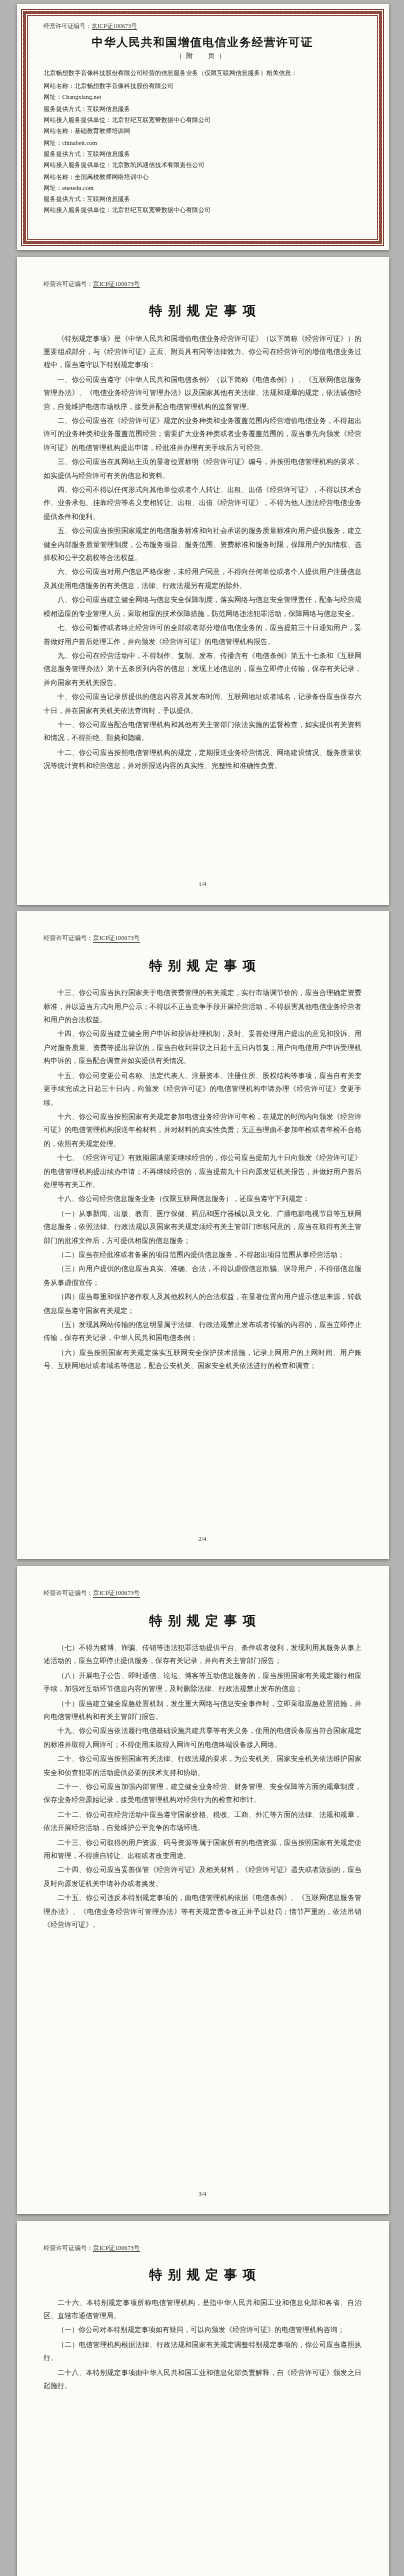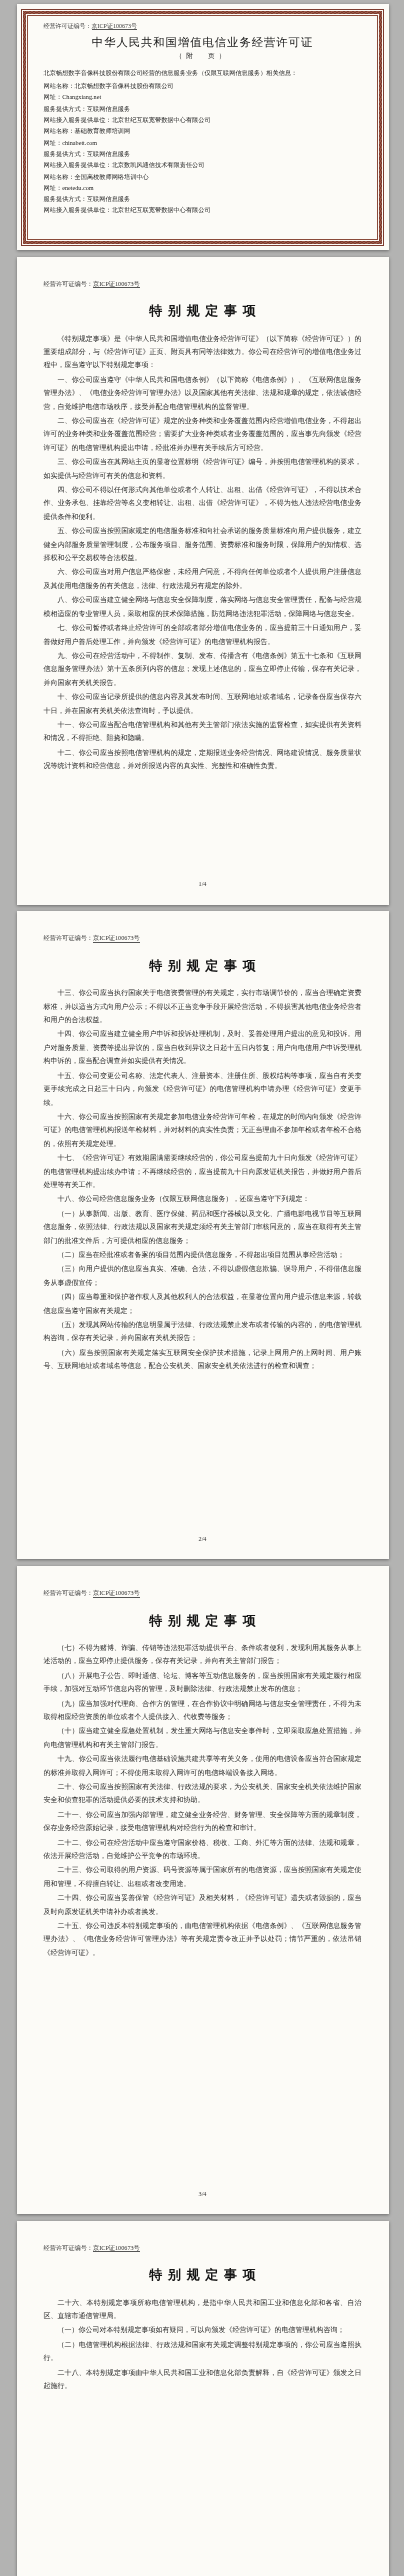--- a/index.html
+++ b/index.html
@@ -46,21 +46,21 @@
     overflow: hidden;
   }
   .cert-no {
     font-size: 6px;
     color: #3c3c3c;
     margin: 0 0 4.1px;
   }
   .cert-no .num { border-bottom: 0.5px solid #555; padding-bottom: 0.5px; }
   .cert-title {
     font-size: 11.3px;
-    font-weight: normal;
+    font-weight: bold;
     color: #141414;
     text-align: center;
     letter-spacing: 1px;
     margin: 1px 0 2.1px;
   }
   .cert-sub {
     font-size: 6.7px;
     text-align: center;
     letter-spacing: 4.1px;
     color: #222;
@@ -190,34 +190,33 @@
     <p>十三、你公司应当执行国家关于电信资费管理的有关规定，实行市场调节价的，应当合理确定资费标准，并以适当方式向用户公示；不得以不正当竞争手段开展经营活动，不得损害其他电信业务经营者和用户的合法权益。</p>
         <p>十四、你公司应当建立健全用户申诉和投诉处理机制，及时、妥善处理用户提出的意见和投诉。用户对服务质量、资费等提出异议的，应当自收到异议之日起十五日内答复；用户向电信用户申诉受理机构申诉的，应当配合调查并如实提供有关情况。</p>
         <p>十五、你公司变更公司名称、法定代表人、注册资本、注册住所、股权结构等事项，应当自有关变更手续完成之日起三十日内，向颁发《经营许可证》的电信管理机构申请办理《经营许可证》变更手续。</p>
         <p>十六、你公司应当按照国家有关规定参加电信业务经营许可年检，在规定的时间内向颁发《经营许可证》的电信管理机构报送年检材料，并对材料的真实性负责；无正当理由不参加年检或者年检不合格的，依照有关规定处理。</p>
         <p>十七、《经营许可证》有效期届满需要继续经营的，你公司应当提前九十日向颁发《经营许可证》的电信管理机构提出续办申请；不再继续经营的，应当提前九十日向原发证机关报告，并做好用户善后处理等有关工作。</p>
         <p>十八、你公司经营信息服务业务（仅限互联网信息服务），还应当遵守下列规定：</p>
         <p>（一）从事新闻、出版、教育、医疗保健、药品和医疗器械以及文化、广播电影电视节目等互联网信息服务，依照法律、行政法规以及国家有关规定须经有关主管部门审核同意的，应当在取得有关主管部门的批准文件后，方可提供相应的信息服务；</p>
         <p>（二）应当在经批准或者备案的项目范围内提供信息服务，不得超出项目范围从事经营活动；</p>
         <p>（三）向用户提供的信息应当真实、准确、合法，不得以虚假信息欺骗、误导用户，不得借信息服务从事虚假宣传；</p>
         <p>（四）应当尊重和保护著作权人及其他权利人的合法权益，在显著位置向用户提示信息来源，转载信息应当遵守国家有关规定；</p>
-        <p>（五）发现其网站传输的信息明显属于法律、行政法规禁止发布或者传输的内容的，的电信管理机构咨询，保存有关记录，并向国家有关机关报告；</p>
+        <p>（五）发现其网站传输的信息明显属于法律、行政法规禁止发布或者传输的内容的，应当立即停止传输，保存有关记录，中华人民共和国电信条例；</p>
         <p>（六）应当按照国家有关规定落实互联网安全保护技术措施，记录上网用户的上网时间、用户账号、互联网地址或者域名等信息，配合公安机关、国家安全机关依法进行的检查和调查；</p>
       </div>
     <div class="prov-footer">2/4</div>
   </div>
 
   <div class="sheet prov">
     <p class="prov-header"><span>经营许可证编号：</span><span class="num">京ICP证100673号</span></p>
     <h2 class="prov-title">特别规定事项</h2>
     <div class="prov-body">
 
     <p>（七）不得为赌博、诈骗、传销等违法犯罪活动提供平台、条件或者便利，发现利用其服务从事上述活动的，应当立即停止提供服务，保存有关记录，并向有关主管部门报告；</p>
         <p>（八）开展电子公告、即时通信、论坛、博客等互动信息服务的，应当按照国家有关规定履行相应手续，加强对互动环节信息内容的管理，及时删除法律、行政法规禁止发布的信息；</p>
-        <p>（九）应当加强对代理商、合作方的管理，在合作协议中明确网络与信息安全管理责任，不得为未取得相应经营资质的单位或者个人提供接入、代收费等服务；</p>
         <p>（十）应当建立健全应急处置机制，发生重大网络与信息安全事件时，立即采取应急处置措施，并向电信管理机构和有关主管部门报告。</p>
         <p>十九、你公司应当依法履行电信基础设施共建共享等有关义务，使用的电信设备应当符合国家规定的标准并取得入网许可；不得使用未取得入网许可的电信终端设备接入网络。</p>
         <p>二十、你公司应当按照国家有关法律、行政法规的要求，为公安机关、国家安全机关依法维护国家安全和侦查犯罪的活动提供必要的技术支持和协助。</p>
         <p>二十一、你公司应当加强内部管理，建立健全业务经营、财务管理、安全保障等方面的规章制度，保存业务经营原始记录，接受电信管理机构对经营行为的检查和审计。</p>
         <p>二十二、你公司在经营活动中应当遵守国家价格、税收、工商、外汇等方面的法律、法规和规章，依法开展经营活动，自觉维护公平竞争的市场环境。</p>
         <p>二十三、你公司取得的用户资源、码号资源等属于国家所有的电信资源，应当按照国家有关规定使用和管理，不得擅自转让、出租或者改变用途。</p>
         <p>二十四、你公司应当妥善保管《经营许可证》及相关材料，《经营许可证》遗失或者毁损的，应当及时向原发证机关申请补办或者换发。</p>
         <p>二十五、你公司违反本特别规定事项的，由电信管理机构依据《电信条例》、《互联网信息服务管理办法》、《电信业务经营许可管理办法》等有关规定责令改正并予以处罚；情节严重的，依法吊销《经营许可证》。</p>
       </div>
     <div class="prov-footer">3/4</div>

